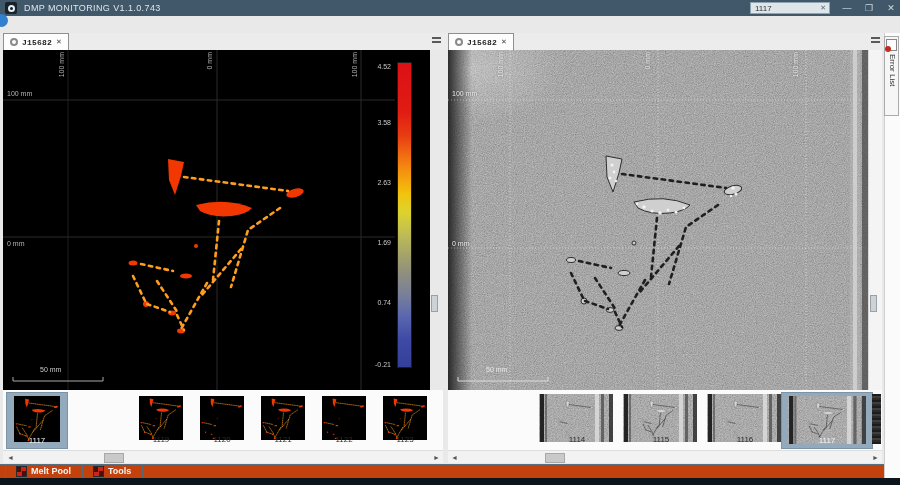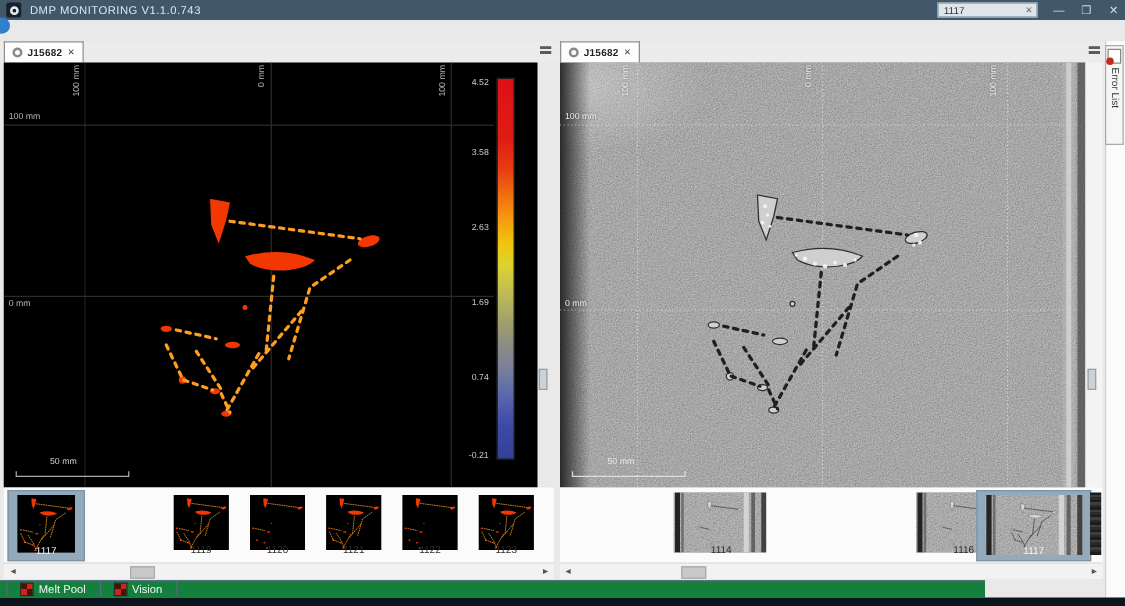--- a/index.html
+++ b/index.html
@@ -22,21 +22,21 @@
   
   .menubar{left:0;top:16px;width:900px;height:17px;background:#f4f4f4;border-bottom:1px solid #e0e0e0;
            display:flex;align-items:center;padding-left:26px;gap:19px;}
   .menubar span{font-size:11px;color:#1b1b1b;}
   .bluedot{left:-5px;top:14px;width:13px;height:13px;border-radius:50%;background:#2f80cf;}
   
   .tabrow{left:0;top:33px;width:900px;height:17px;background:#ececec;}
   .doc-tab{top:33px;height:17px;background:#fdfdfd;border:1px solid #8f8f8f;border-bottom:none;
            display:flex;align-items:center;gap:4px;padding:0 6px;}
   .donut{width:8px;height:8px;border:2px solid #8a8a8a;border-radius:50%;box-sizing:border-box;}
-  .doc-tab .lbl{font-size:8px;font-weight:bold;color:#222;letter-spacing:.2px;}
+  .doc-tab .lbl{font-size:8px;font-weight:bold;color:#222;letter-spacing:.2px;font-family:Liberation Mono, monospace;}
   .doc-tab .x{font-size:7px;color:#444;}
   .dock{width:9px;height:7px;background:linear-gradient(#5a5a5a 0 2px,transparent 2px 4px,#5a5a5a 4px 6px,transparent 6px);}
   
   .mp-image{left:3px;top:50px;width:427px;height:340px;background:#000;}
   .vs-image{left:448px;top:50px;width:420px;height:340px;background:#8a8a8a;}
   .vlab{position:absolute;writing-mode:vertical-rl;transform:rotate(180deg);font-size:7px;line-height:1;}
   .hlab{position:absolute;font-size:7px;line-height:1;}
   .mp-lab{color:#b4b4b4;} .vs-lab{color:#ececec;text-shadow:0 0 2px rgba(0,0,0,.45);}
   .scale-lab{position:absolute;font-size:7px;}
   
@@ -64,22 +64,22 @@
   .sel-wrap .th-lbl{color:#f2f6f9;}
   .lt{position:absolute;background:#000;display:block;}
   .vt{position:absolute;display:block;background:#969696;}
   .partial-thumb{left:872px;top:394px;width:9px;height:50px;
     background:repeating-linear-gradient(180deg,#1c1c1c 0 2px,#3e3e3e 2px 4px,#2a2a2a 4px 6px);}
   
   .hscroll{top:450px;height:13px;background:#f2f2f2;border-top:1px solid #dddddd;}
   .sarrow{position:absolute;top:3px;font-size:7px;color:#555;line-height:1;}
   .sthumb{position:absolute;top:2px;width:18px;height:8px;background:#c9c9c9;border:1px solid #a8a8a8;}
   
-  .statusbar{left:0;top:464px;width:788px;height:14px;background:#15803d;border-top:1px solid #58707f;
-             display:flex;align-items:stretch;}
+  .statusbar{left:0;top:464px;width:884px;height:14px;background:#c2410c;border-top:1px solid #58707f;
+             display:flex;align-items:stretch;font-weight:bold;}
   .sb-tab{display:flex;align-items:center;gap:5px;padding:0 11px;border-right:1px solid #546b79;}
   .sb-tab:first-child{border-left:1px solid #546b79;margin-left:5px;}
   .sb-tab span{font-size:9px;color:#f2f6f8;line-height:1;}
   .checker{width:9px;height:9px;background:conic-gradient(#cf2518 0 25%,#47100a 0 50%,#cf2518 0 75%,#47100a 0);
            outline:1px solid #2a2a2a;}
   .bottomedge{left:0;top:478px;width:900px;height:7px;background:#0d151c;}
   
   .b{fill:var(--blob,#f23800);stroke:var(--bstroke,none);stroke-width:1;}
   .l{stroke:var(--line,#ff9e1e);stroke-width:2.6;stroke-dasharray:3.5 4.5;fill:none;stroke-linecap:round;}
 </style>
@@ -319,21 +319,35 @@
         <rect x="6" width="2" height="48" fill="#333" opacity=".5"></rect>
         <rect x="56" width="4" height="48" fill="#dedede" opacity=".8"></rect>
         <rect x="62" width="3" height="48" fill="#2a2a2a" opacity=".55"></rect>
         <rect x="70" width="4" height="48" fill="#151515" opacity=".7"></rect>
         <g transform="translate(-6.4,-24.8) scale(0.2)">
           <use href="#mp-sparse" style="--blob:#d8d8d8;--bstroke:#222;--line:#1c1c1c"></use>
         </g>
       </svg>
     <span class="th-lbl">1114</span>
   </div>
-  <div class="abs" style="left:733px;top:394px;width:76px;height:53px">
+  <div class="abs" style="left:623px;top:394px;width:76px;height:53px">
+    <svg class="vt" style="left:0;top:0" width="74" height="48" viewBox="0 0 74 48">
+        <rect width="74" height="48" fill="#969696" filter="url(#grain)"></rect>
+        <rect x="1" width="4" height="48" fill="#151515" opacity=".9"></rect>
+        <rect x="6" width="2" height="48" fill="#333" opacity=".5"></rect>
+        <rect x="56" width="4" height="48" fill="#dedede" opacity=".8"></rect>
+        <rect x="62" width="3" height="48" fill="#2a2a2a" opacity=".55"></rect>
+        <rect x="70" width="4" height="48" fill="#151515" opacity=".7"></rect>
+        <g transform="translate(-6.4,-24.8) scale(0.2)">
+          <use href="#mp-pattern" style="--blob:#d8d8d8;--bstroke:#222;--line:#1c1c1c"></use>
+        </g>
+      </svg>
+    <span class="th-lbl">1115</span>
+  </div>
+  <div class="abs" style="left:707px;top:394px;width:76px;height:53px">
     <svg class="vt" style="left:0;top:0" width="74" height="48" viewBox="0 0 74 48">
         <rect width="74" height="48" fill="#969696" filter="url(#grain)"></rect>
         <rect x="1" width="4" height="48" fill="#151515" opacity=".9"></rect>
         <rect x="6" width="2" height="48" fill="#333" opacity=".5"></rect>
         <rect x="56" width="4" height="48" fill="#dedede" opacity=".8"></rect>
         <rect x="62" width="3" height="48" fill="#2a2a2a" opacity=".55"></rect>
         <rect x="70" width="4" height="48" fill="#151515" opacity=".7"></rect>
         <g transform="translate(-6.4,-24.8) scale(0.2)">
           <use href="#mp-sparse" style="--blob:#d8d8d8;--bstroke:#222;--line:#1c1c1c"></use>
         </g>
@@ -362,18 +376,18 @@
     <span class="sarrow" style="left:424px">►</span>
   </div>
 
   <div class="abs statusbar">
     <div class="sb-tab">
       <span class="checker"></span>
       <span>Melt Pool</span>
     </div>
     <div class="sb-tab">
       <span class="checker"></span>
-      <span>Vision</span>
+      <span>Tools</span>
     </div>
   </div>
   <div class="abs bottomedge"></div>
 
 </div>
 
 </body></html>

